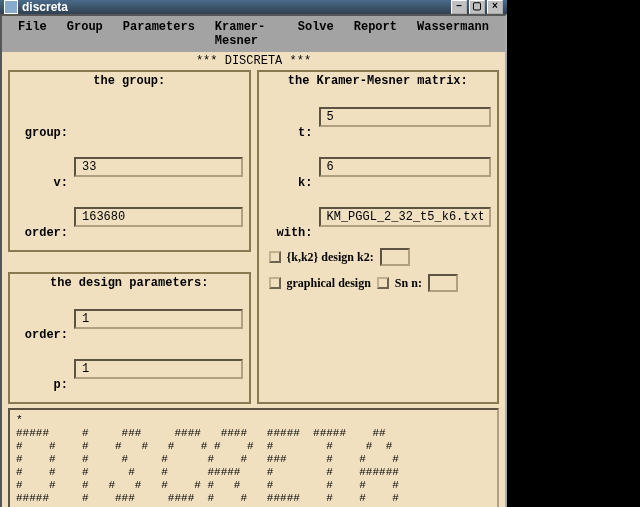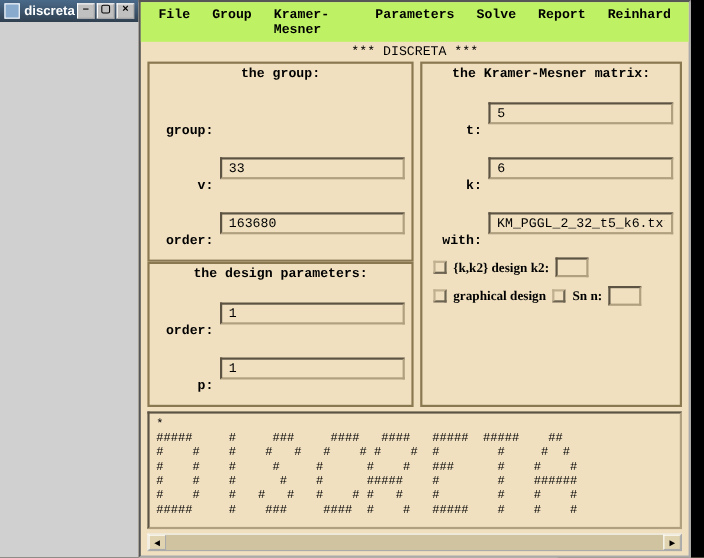--- a/index.html
+++ b/index.html
@@ -9,21 +9,21 @@
     background: #000;
     width: 640px;
     height: 507px;
     overflow: hidden;
   }
   .window {
     width: 507px;
     height: 507px;
     background: #d0d0d0;
     display: flex;
-    flex-direction: row;
+    flex-direction: column;
   }
   .titlebar {
     height: 20px;
     background: linear-gradient(to bottom, #4a6a8a, #304050);
     color: #fff;
     display: flex;
     align-items: center;
     padding: 0 4px;
     font-family: sans-serif;
     font-weight: bold;
@@ -49,37 +49,37 @@
   }
   .app-body {
     flex: 1;
     background: #f0e0c0;
     border: 2px inset #aaa;
     display: flex;
     flex-direction: column;
   }
   .menubar {
     display: flex;
-    background: #bef264;
+    background: #a3a3a3;
     padding: 2px 6px;
     font-weight: bold;
     justify-content: flex-end;
   }
   .menu-item { padding: 2px 10px; cursor: default; }
   .banner {
     text-align: center;
     font-weight: normal;
     padding: 2px 0;
   }
   .panels {
     display: flex;
     gap: 6px;
     padding: 0 6px 4px 6px;
   }
-  .col-left { flex: 1; display: flex; flex-direction: column; gap: 0; align-items: center; }
+  .col-left { flex: 1; display: flex; flex-direction: column; gap: 20px; }
   .col-right { flex: 1; }
   .box {
     border: 2px solid #8a7850;
     padding: 4px 6px 6px 6px;
     background: #f0e0c0;
   }
   .box-title {
     position: relative;
     top: -2px;
     text-align: center;
@@ -185,25 +185,25 @@
     <span class="title">discreta</span>
     <span class="tb-btn">–</span>
     <span class="tb-btn">▢</span>
     <span class="tb-btn">×</span>
   </div>
 
   <div class="app-body">
     <div class="menubar">
       <div class="menu-item">File</div>
       <div class="menu-item">Group</div>
+      <div class="menu-item">Parameters</div>
       <div class="menu-item">Kramer-Mesner</div>
-      <div class="menu-item">Parameters</div>
       <div class="menu-item">Solve</div>
       <div class="menu-item">Report</div>
-      <div class="menu-item">Reinhard</div>
+      <div class="menu-item">Wassermann</div>
     </div>
 
     <div class="banner">*** DISCRETA ***</div>
 
     <div class="panels">
       <div class="col-left">
         <div class="box">
           <div class="box-title">the group:</div>
           <div class="row">
             <span class="label">group:</span>

